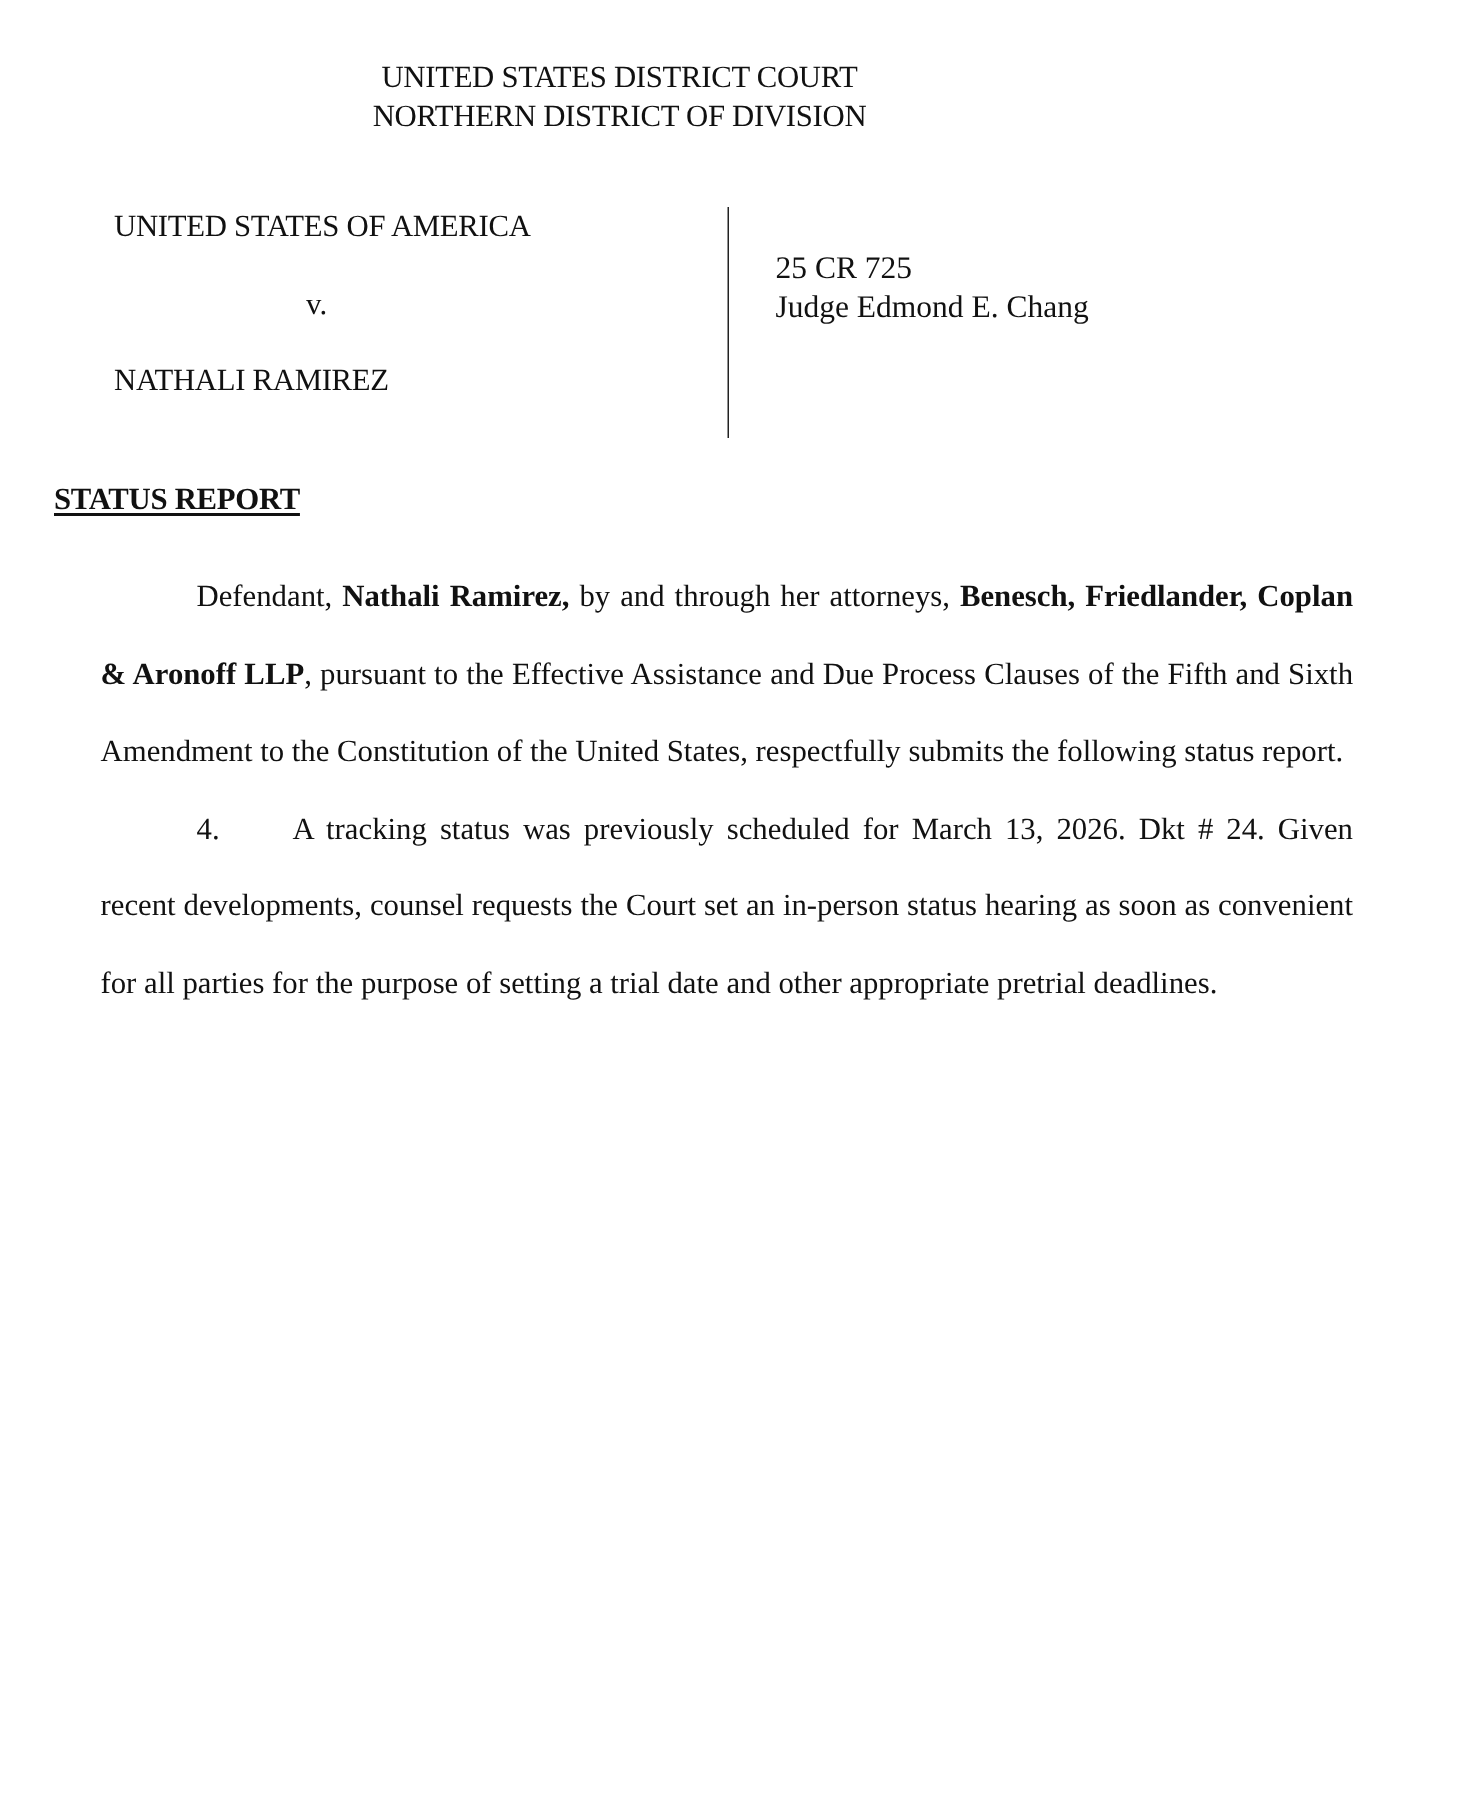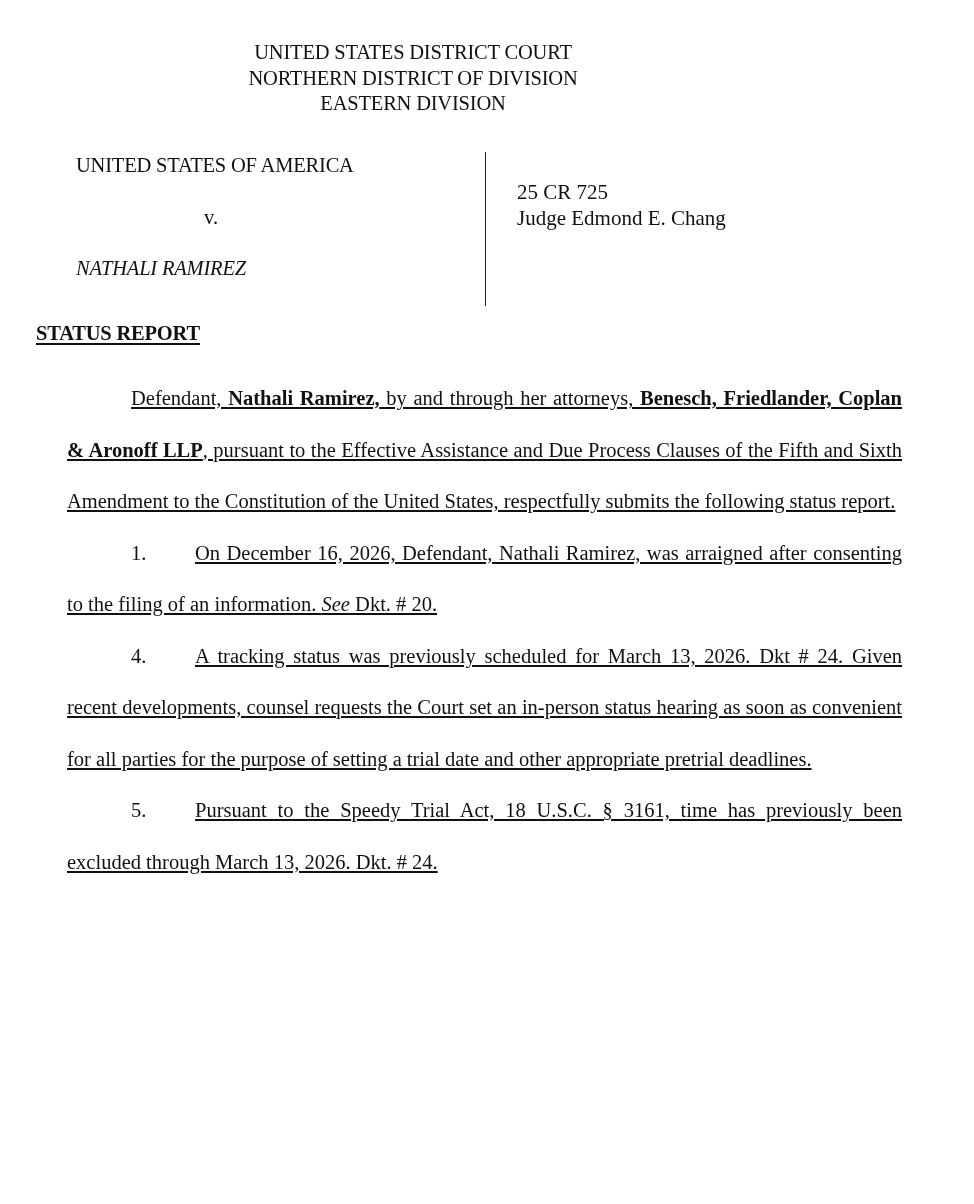--- a/index.html
+++ b/index.html
@@ -26,32 +26,32 @@
       top: 40px;
       text-align: center;
       font-size: 20.5px;
       line-height: 25.5px;
       letter-spacing: -0.2px;
     }
     .court-header div { margin: 0; }
 
     .caption {
       position: absolute;
-      left: 0; top: 150px;
+      left: 0; top: 136px;
       width: 898px; height: 160px;
     }
     .caption .left {
       position: absolute;
       left: 76px; top: 0;
       width: 400px;
       font-size: 20.5px;
     }
     .caption .left .party1 { position: absolute; top: 4px; left: 0; white-space: nowrap; letter-spacing: -0.2px; }
     .caption .left .versus { position: absolute; top: 56px; left: 128px; }
-    .caption .left .party2 { position: absolute; top: 107px; left: 0; white-space: nowrap; letter-spacing: -0.2px; font-style: italic; }
+    .caption .left .party2 { position: absolute; top: 107px; left: 0; white-space: nowrap; letter-spacing: -0.2px; }
     .caption .divider {
       position: absolute;
       left: 485px; top: 2px;
       width: 1px; height: 154px;
       background: #222222;
     }
     .caption .right {
       position: absolute;
       left: 517px; top: 30px;
       font-size: 21px;
@@ -76,61 +76,57 @@
       left: 67px;
       width: 835px;
       top: 373px;
       font-size: 20.5px;
       line-height: 51.5px;
       text-align: justify;
     }
     .body-text p {
       margin: 0;
       text-indent: 64px;
-      text-decoration: underline;
     }
     .body-text .num {
       display: inline-block;
       width: 64px;
       text-indent: 0;
     }
     .b { font-weight: bold; }
     .i { font-style: italic; }
   </style>
 </head>
 <body>
 
 <div class="page">
 
   <div class="court-header">
     <div>UNITED STATES DISTRICT COURT</div>
     <div>NORTHERN DISTRICT OF DIVISION</div>
-    <div>EASTERN DIVISION</div>
   </div>
 
   <div class="caption">
     <div class="left">
       <div class="party1">UNITED STATES OF AMERICA</div>
       <div class="versus">v.</div>
       <div class="party2">NATHALI RAMIREZ</div>
     </div>
     <div class="divider"></div>
     <div class="right">
       <div>25 CR 725</div>
       <div>Judge Edmond E. Chang</div>
     </div>
   </div>
 
   <div class="title">STATUS REPORT</div>
 
   <div class="body-text">
     <p><span>Defendant, </span><span class="b">Nathali Ramirez,</span><span> by and through her attorneys, </span><span class="b">Benesch, Friedlander, Coplan &amp; Aronoff LLP</span><span>, pursuant to the Effective Assistance and Due Process Clauses of the Fifth and Sixth Amendment to the Constitution of the United States, respectfully submits the following status report.</span></p>
 
-    <p><span class="num">1.</span><span>On December 16, 2026, Defendant, Nathali Ramirez, was arraigned after consenting to the filing of an information. </span><span class="i">See</span><span> Dkt. # 20.</span></p>
 
 
 
     <p><span class="num">4.</span><span>A tracking status was previously scheduled for March 13, 2026. Dkt # 24. Given recent developments, counsel requests the Court set an in-person status hearing as soon as convenient for all parties for the purpose of setting a trial date and other appropriate pretrial deadlines.</span></p>
 
-    <p><span class="num">5.</span><span>Pursuant to the Speedy Trial Act, 18 U.S.C. § 3161, time has previously been excluded through March 13, 2026. Dkt. # 24.</span></p>
   </div>
 
 </div>
 
 </body></html>

